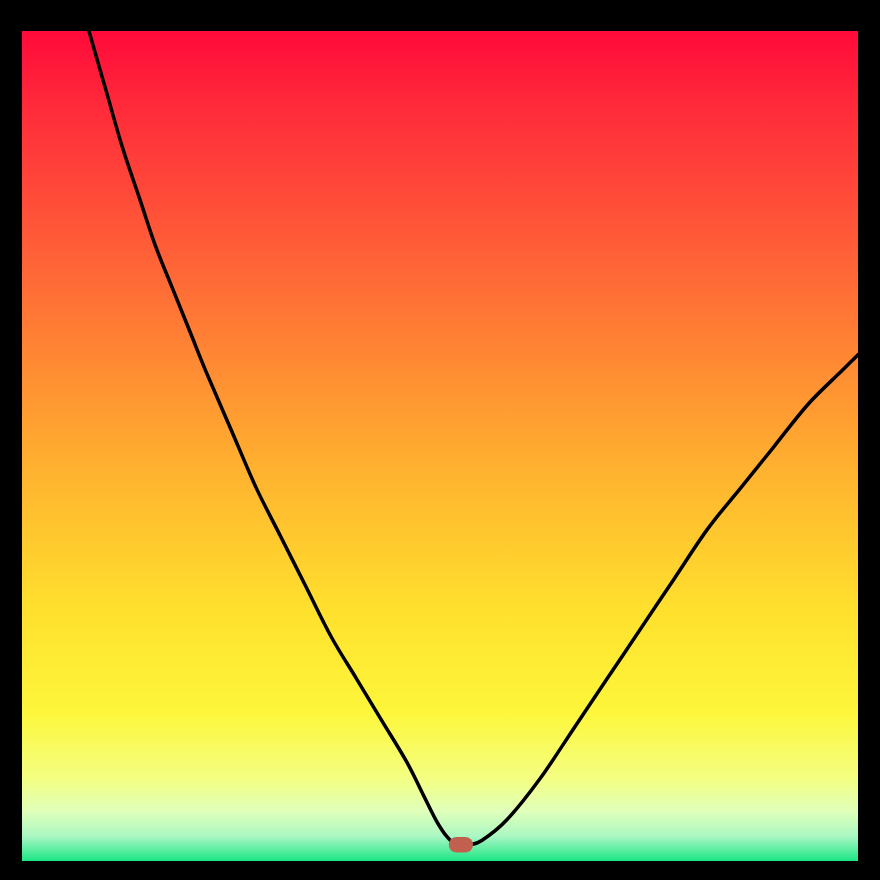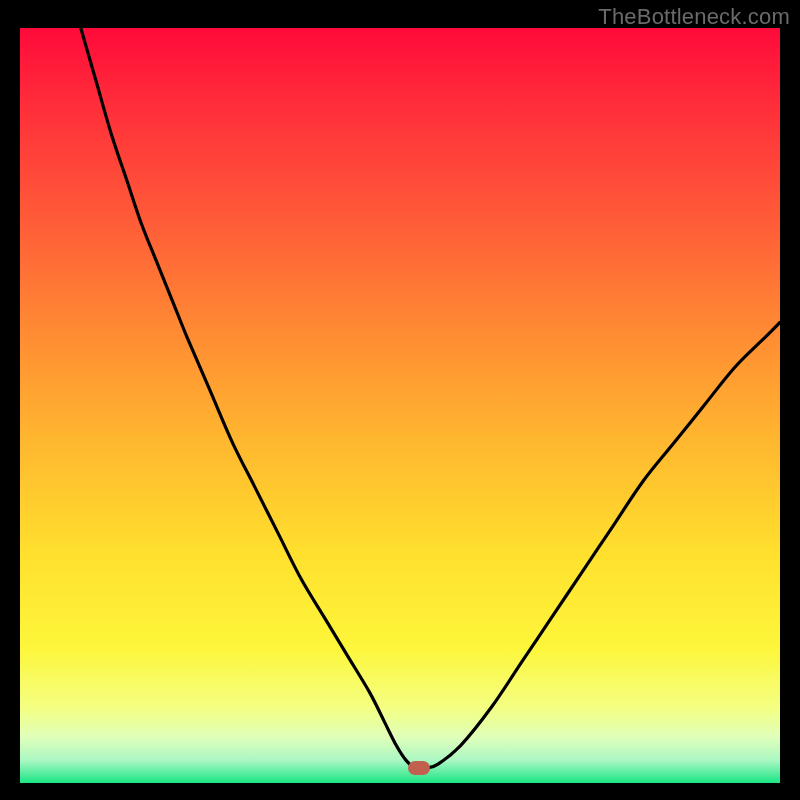--- a/index.html
+++ b/index.html
@@ -52,21 +52,20 @@
     border-radius: 7px;
     transform: translate(-50%, -50%);
     z-index: 5;
   }
 </style>
 </head>
 <body>
 
 <div class="frame">
 
-  <div class="watermark">TheBottleneck.com</div>
 
   <div class="plot-area">
 
     <svg class="gradient-bg" viewBox="0 0 760 755" preserveAspectRatio="none">
       <defs>
         <linearGradient id="bg-grad" x1="0" y1="0" x2="0" y2="1">
             <stop offset="0%" stop-color="#ff0a3a"></stop>
             <stop offset="10%" stop-color="#ff2d3a"></stop>
             <stop offset="25%" stop-color="#ff5a38"></stop>
             <stop offset="40%" stop-color="#ff8a33"></stop>

